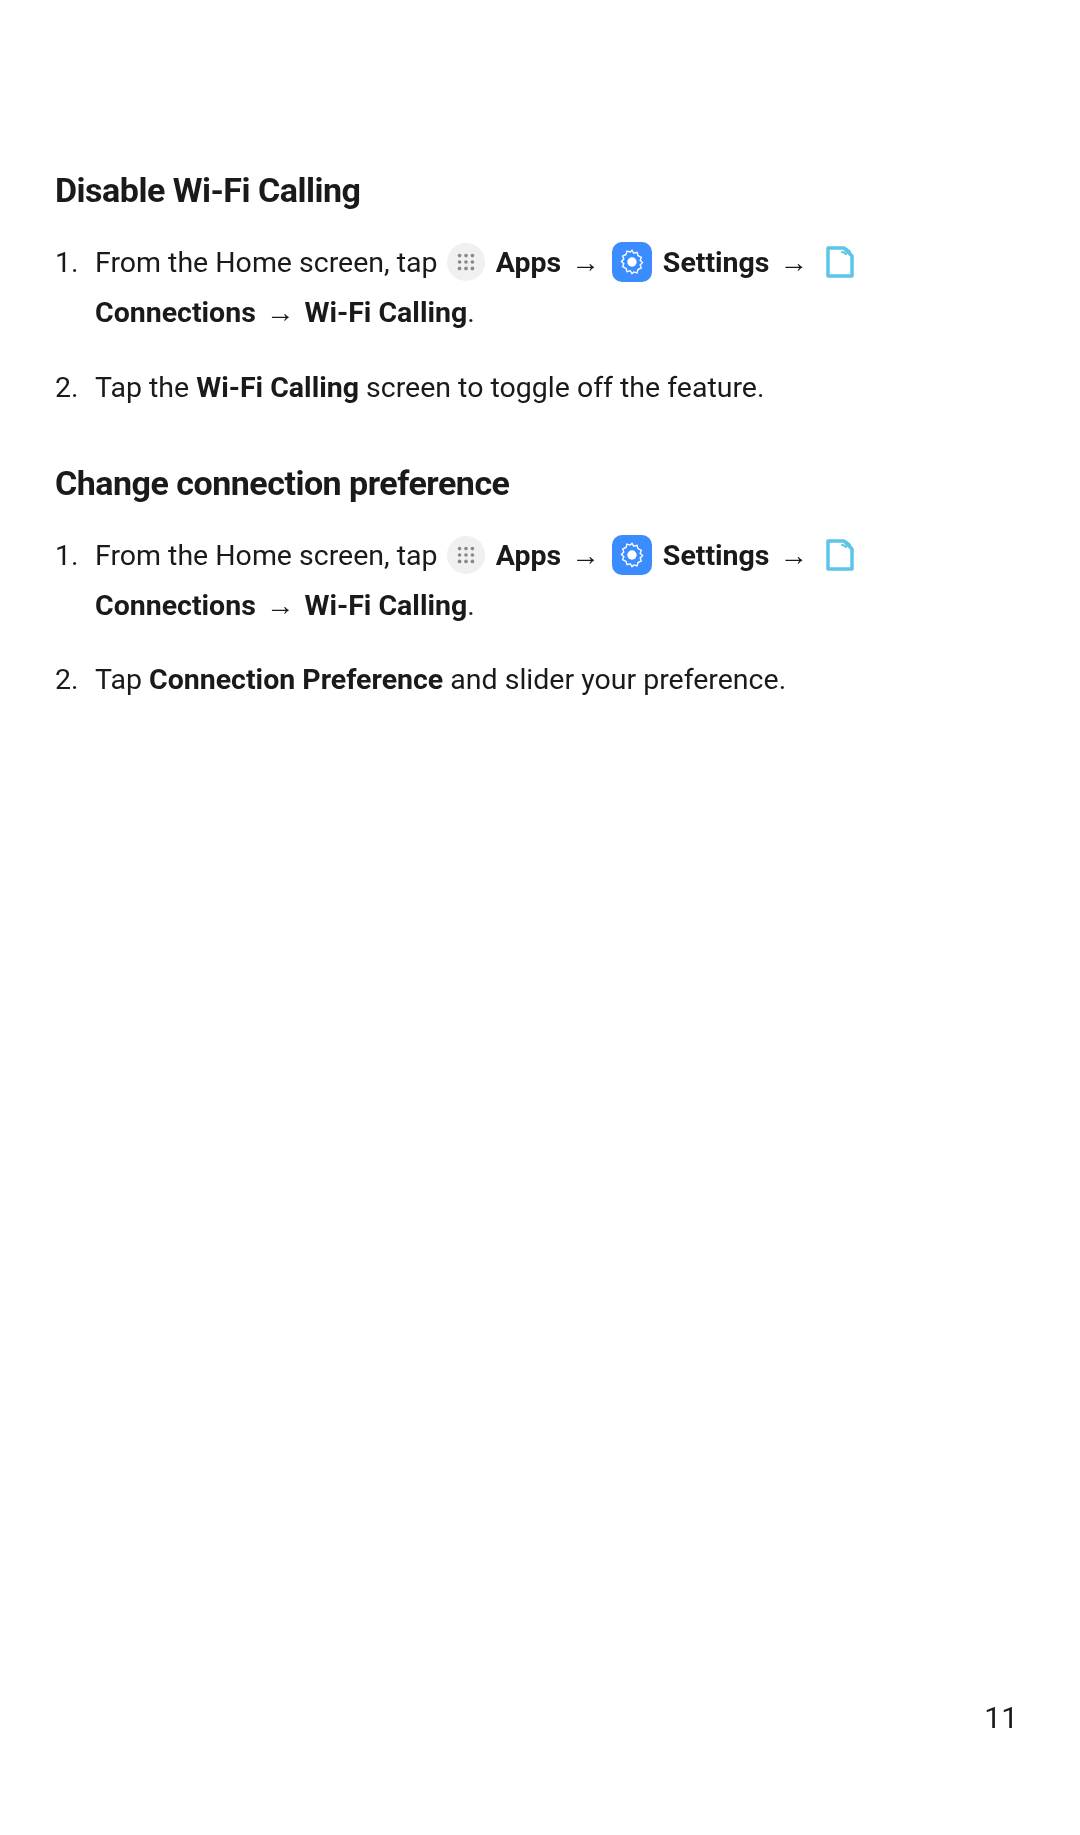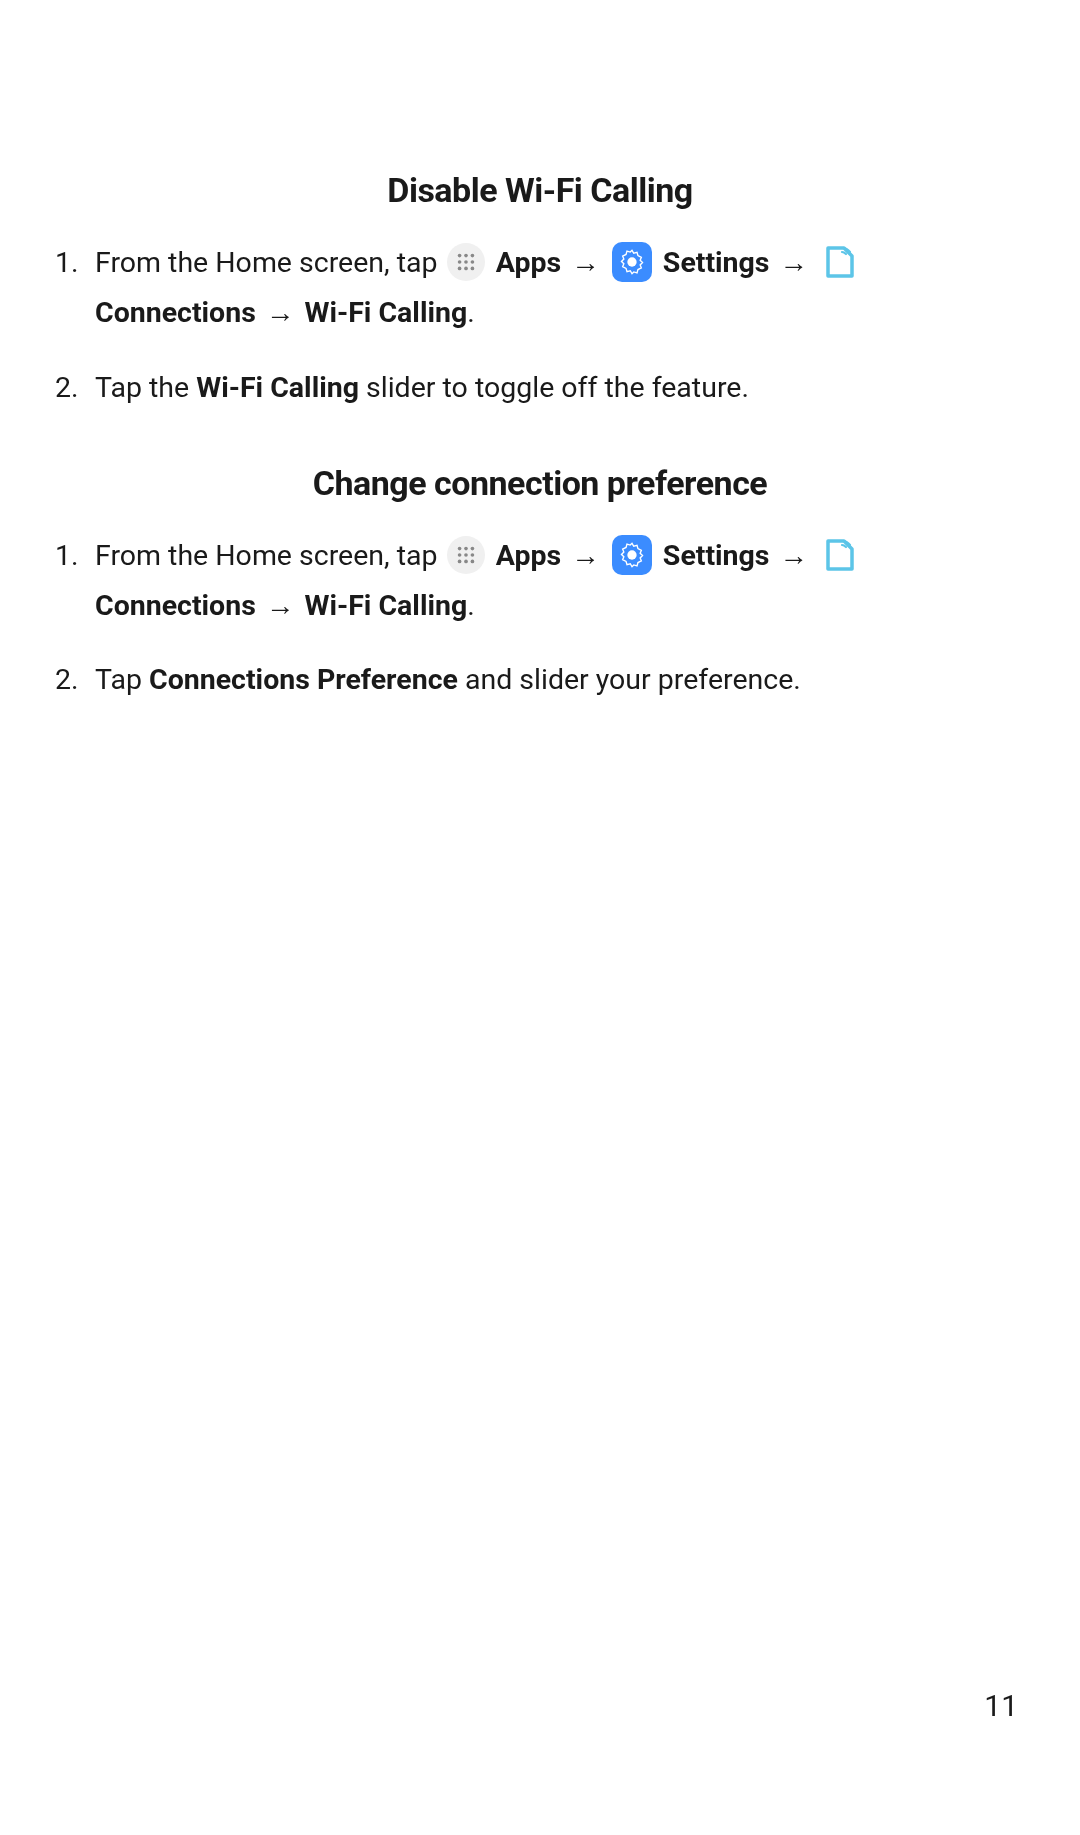--- a/index.html
+++ b/index.html
@@ -14,21 +14,20 @@
       height: 1835px;
       position: relative;
       padding: 170px 55px 0 55px;
       color: #1a1a1a;
     }
     h2 {
       font-size: 34px;
       font-weight: 700;
       margin-bottom: 28px;
       letter-spacing: -0.5px;
-      text-align: center;
     }
     ol {
       list-style: none;
       counter-reset: item;
       margin-bottom: 50px;
       padding-left: 0;
     }
     ol li {
       counter-increment: item;
       font-size: 28.5px;
@@ -85,21 +84,21 @@
     }
     .bold {
       font-weight: 700;
     }
     .arrow {
       font-weight: 400;
       padding: 0 3px;
     }
     .page-number {
       position: absolute;
-      bottom: 112px;
+      bottom: 100px;
       right: 62px;
       font-size: 30px;
       font-weight: 400;
       margin-top: 13px;
     }
   </style>
 </head>
 <body>
 
 <h2>Disable Wi-Fi Calling</h2>
@@ -136,21 +135,21 @@
         <path d="M8 6 L8 34 L32 34 L32 14 L24 6 Z" stroke="#5cc5e8" stroke-width="3.5" fill="none" stroke-linejoin="round"></path>
         <path d="M22 10 Q24 10 26 12" stroke="#5cc5e8" stroke-width="2.2" fill="none" stroke-linecap="round"></path>
         <path d="M22 6 Q27 6 30 10" stroke="#5cc5e8" stroke-width="2.2" fill="none" stroke-linecap="round"></path>
       </svg>
     </span>
     <span class="bold">Connections</span>
     <span class="arrow"> → </span>
     <span class="bold">Wi-Fi Calling</span><span>.</span>
   </li>
   <li>
-    <span>Tap the </span><span class="bold">Wi-Fi Calling</span><span> slider to toggle off the feature.</span>
+    <span>Tap the </span><span class="bold">Wi-Fi Calling</span><span> screen to toggle off the feature.</span>
   </li>
 </ol>
 
 <h2>Change connection preference</h2>
 
 <ol>
   <li>
     <span>From the Home screen, tap </span>
     <span class="inline-icon apps-icon">
       <svg viewBox="0 0 24 24" fill="none">
@@ -181,17 +180,17 @@
         <path d="M8 6 L8 34 L32 34 L32 14 L24 6 Z" stroke="#5cc5e8" stroke-width="3.5" fill="none" stroke-linejoin="round"></path>
         <path d="M22 10 Q24 10 26 12" stroke="#5cc5e8" stroke-width="2.2" fill="none" stroke-linecap="round"></path>
         <path d="M22 6 Q27 6 30 10" stroke="#5cc5e8" stroke-width="2.2" fill="none" stroke-linecap="round"></path>
       </svg>
     </span>
     <span class="bold">Connections</span>
     <span class="arrow"> → </span>
     <span class="bold">Wi-Fi Calling</span><span>.</span>
   </li>
   <li>
-    <span>Tap </span><span class="bold">Connections Preference</span><span> and slider your preference.</span>
+    <span>Tap </span><span class="bold">Connection Preference</span><span> and slider your preference.</span>
   </li>
 </ol>
 
 <div class="page-number">11</div>
 
 </body></html>

